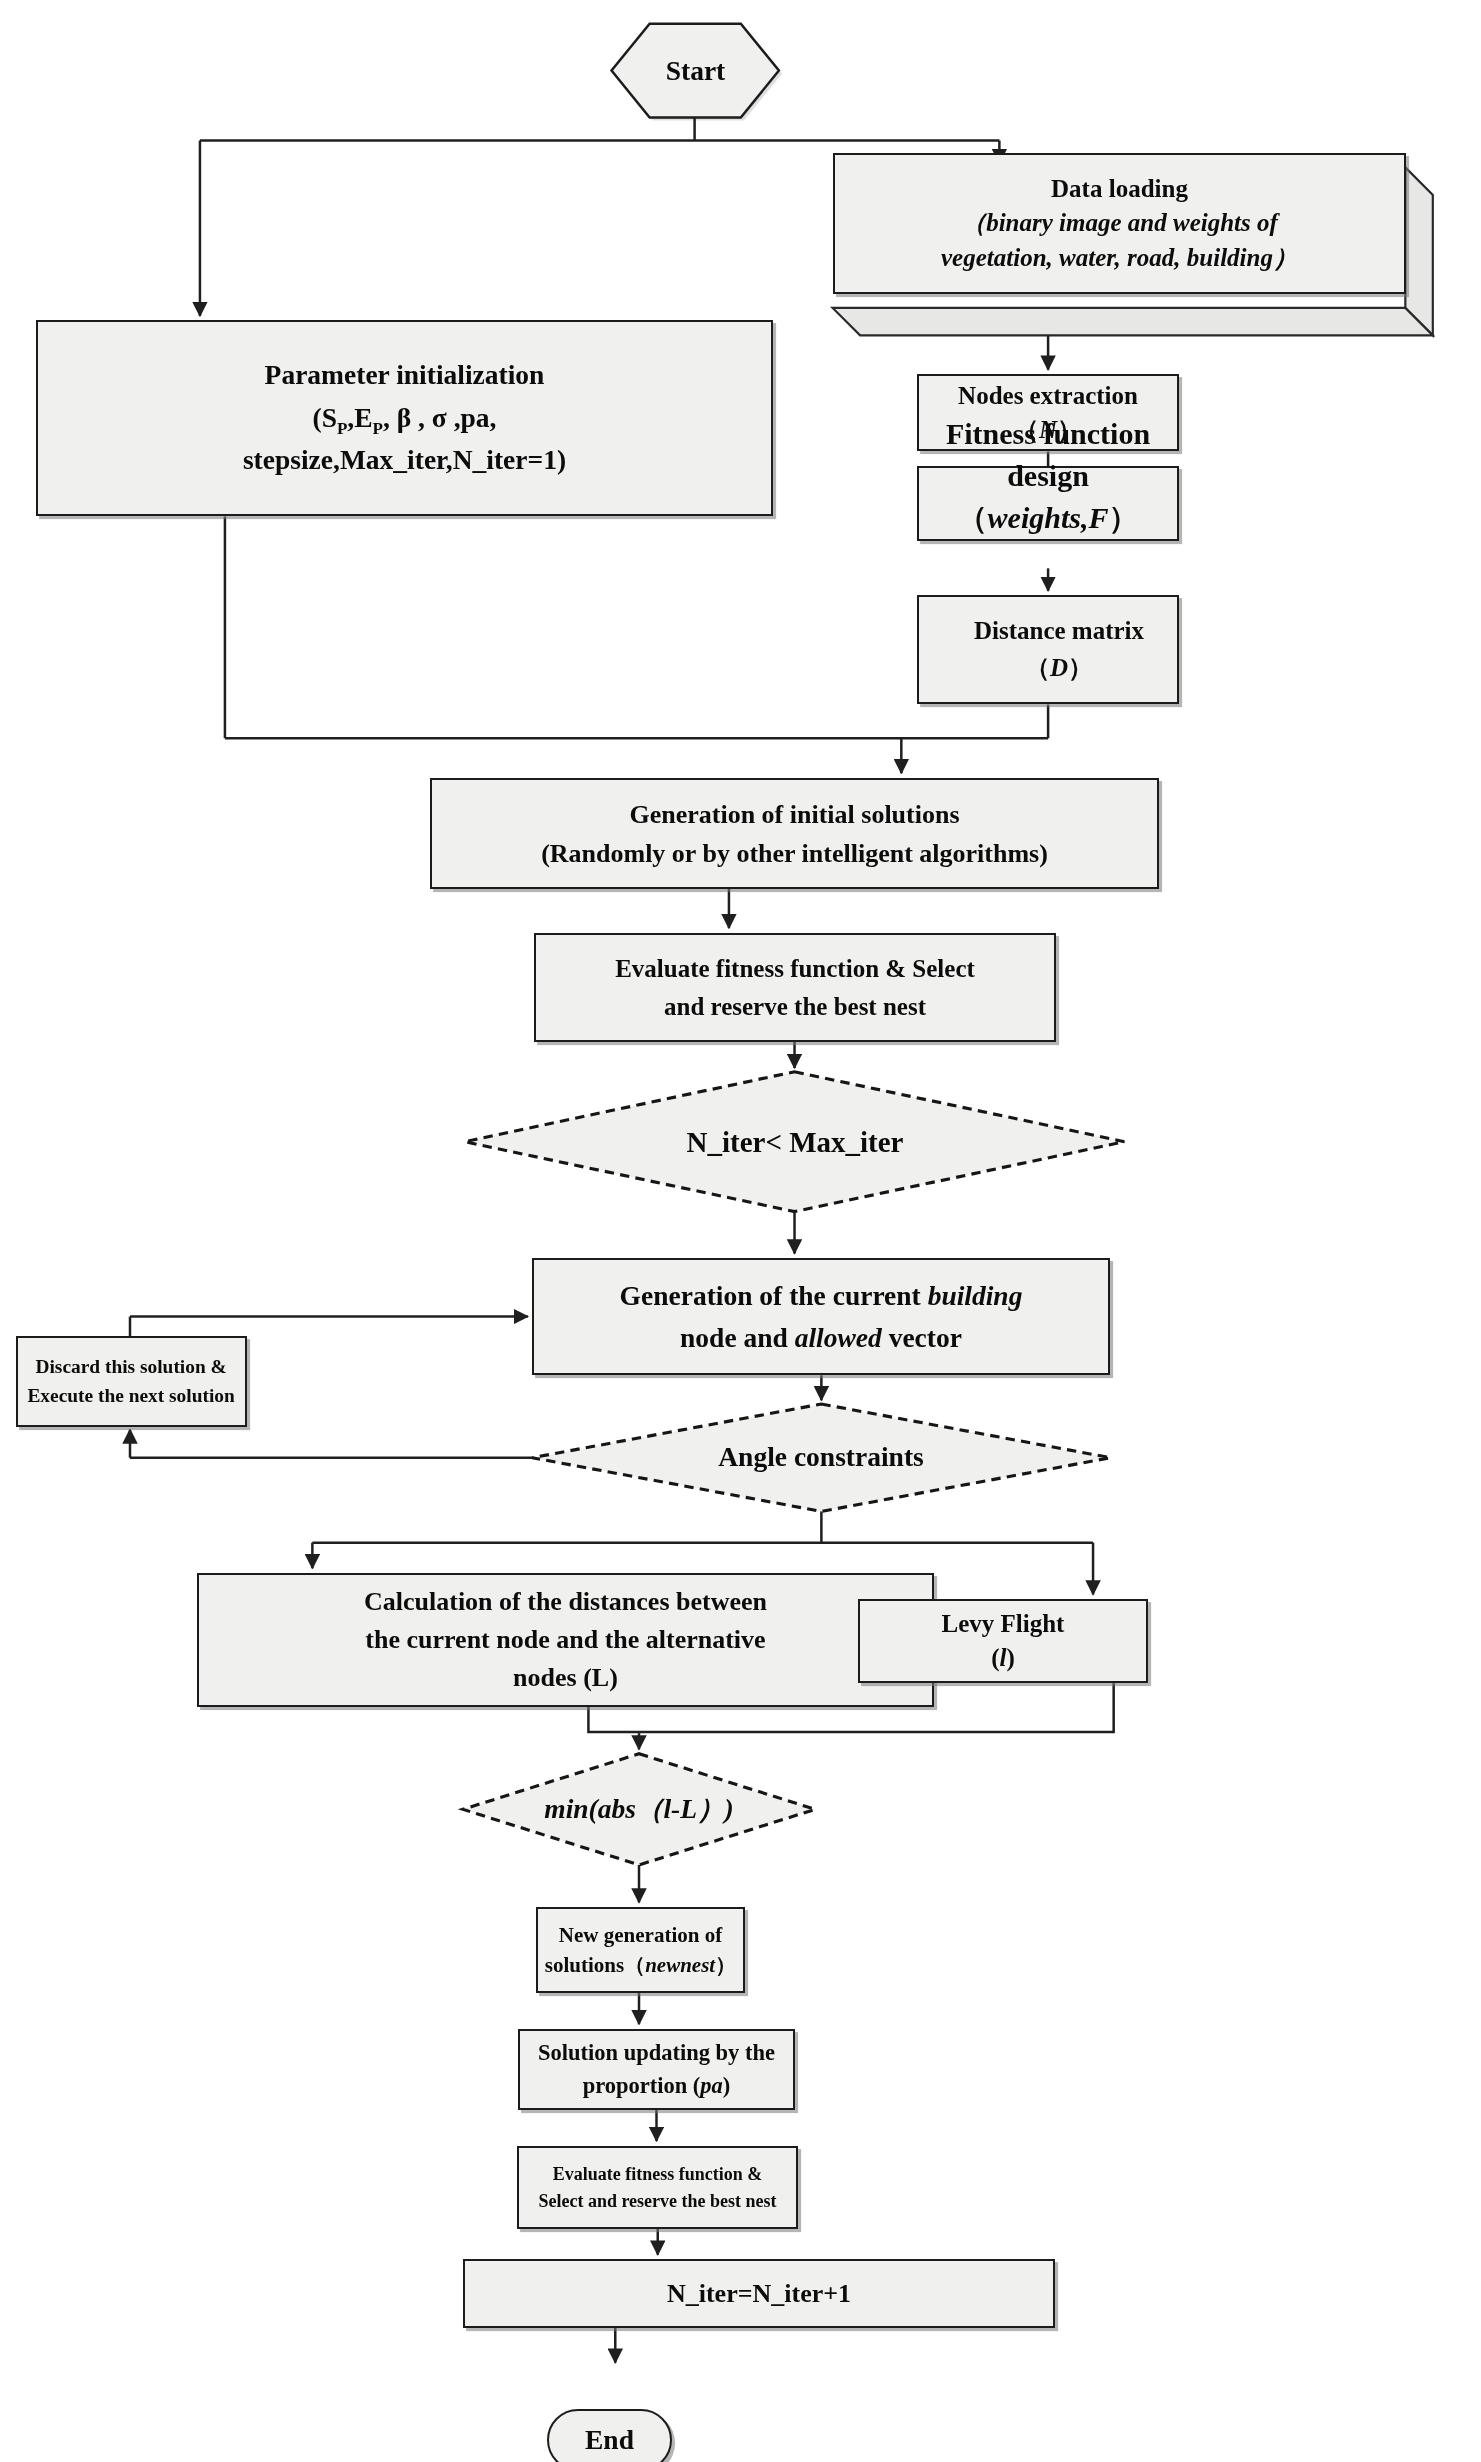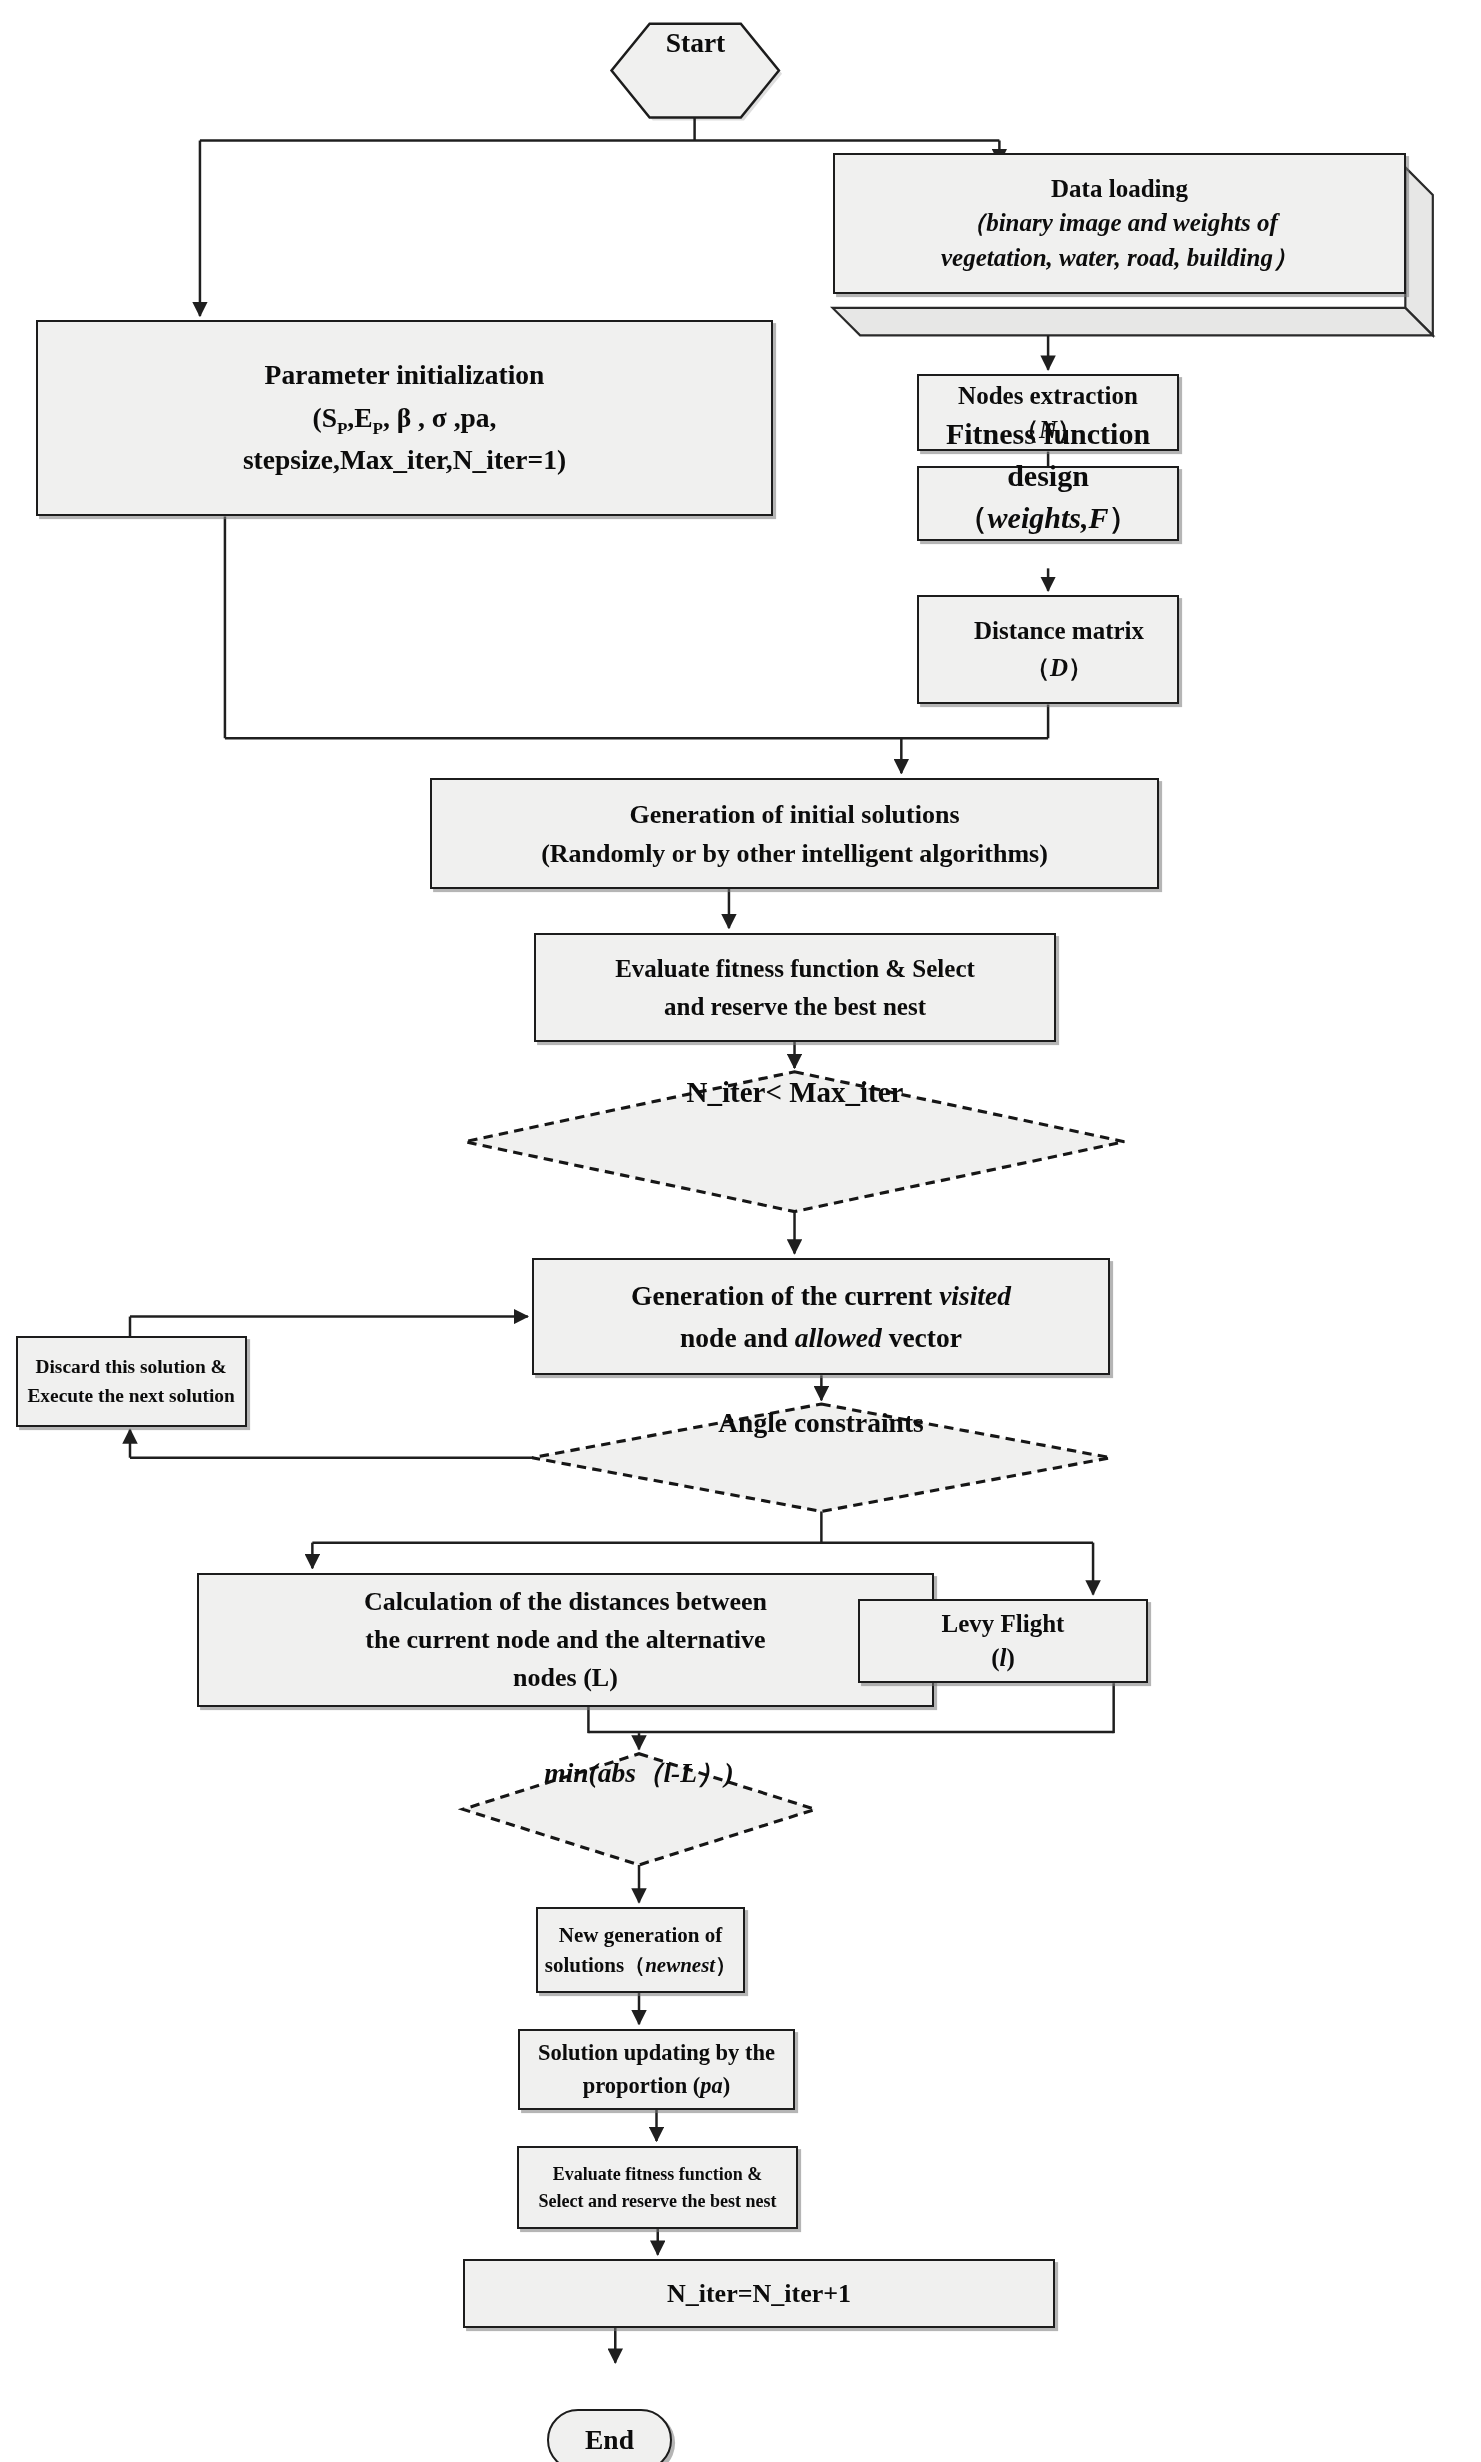--- a/index.html
+++ b/index.html
@@ -8,21 +8,21 @@
   .stage svg{position:absolute;left:0;top:0;}
   .box{
     position:absolute;box-sizing:border-box;
     background:#f0f0ef;border:2.5px solid #1c1c1c;
     box-shadow:3.1px 3.1px 0 rgba(120,120,120,.55);
     display:flex;align-items:center;justify-content:center;text-align:center;
     color:#0c0c0c;font-weight:bold;line-height:1.45;
   }
   .lbl{
     position:absolute;box-sizing:border-box;background:transparent;border:none;
-    display:flex;justify-content:center;text-align:center;
+    display:flex;align-items:center;justify-content:center;text-align:center;
     color:#0c0c0c;font-weight:bold;line-height:1.4;
   }
   .rounded{border-radius:32px;margin-top:42px;}
   i{font-style:italic;}
   sub{font-size:62%;line-height:0;}
 </style>
 </head>
 <body>
 
 <div class="stage">
@@ -125,21 +125,21 @@
 
   <div class="box" style="left:430px;top:778px;width:729px;height:111px;font-size:26px;line-height:1.5;">
     <span>Generation of initial solutions<br>(Randomly or by other intelligent algorithms)</span>
   </div>
 
   <div class="box" style="left:534px;top:933px;width:522px;height:109px;font-size:25px;line-height:1.5;">
     <span>Evaluate fitness function &amp; Select<br>and reserve the best nest</span>
   </div>
 
   <div class="box" style="left:532px;top:1258px;width:578px;height:117px;font-size:27.5px;line-height:1.5;">
-    <span>Generation of the current <i>visited</i><br>node and <i>allowed</i> vector</span>
+    <span>Generation of the current <i>building</i><br>node and <i>allowed</i> vector</span>
   </div>
 
   <div class="box" style="left:15.6px;top:1336px;width:231px;height:91px;font-size:19.4px;line-height:1.45;">
     <span>Discard this solution &amp;<br>Execute the next solution</span>
   </div>
 
   <div class="box" style="left:197px;top:1573px;width:737px;height:134px;font-size:26px;line-height:1.45;">
     <span>Calculation of the distances between<br>the current node and the alternative<br>nodes (L)</span>
   </div>
 

